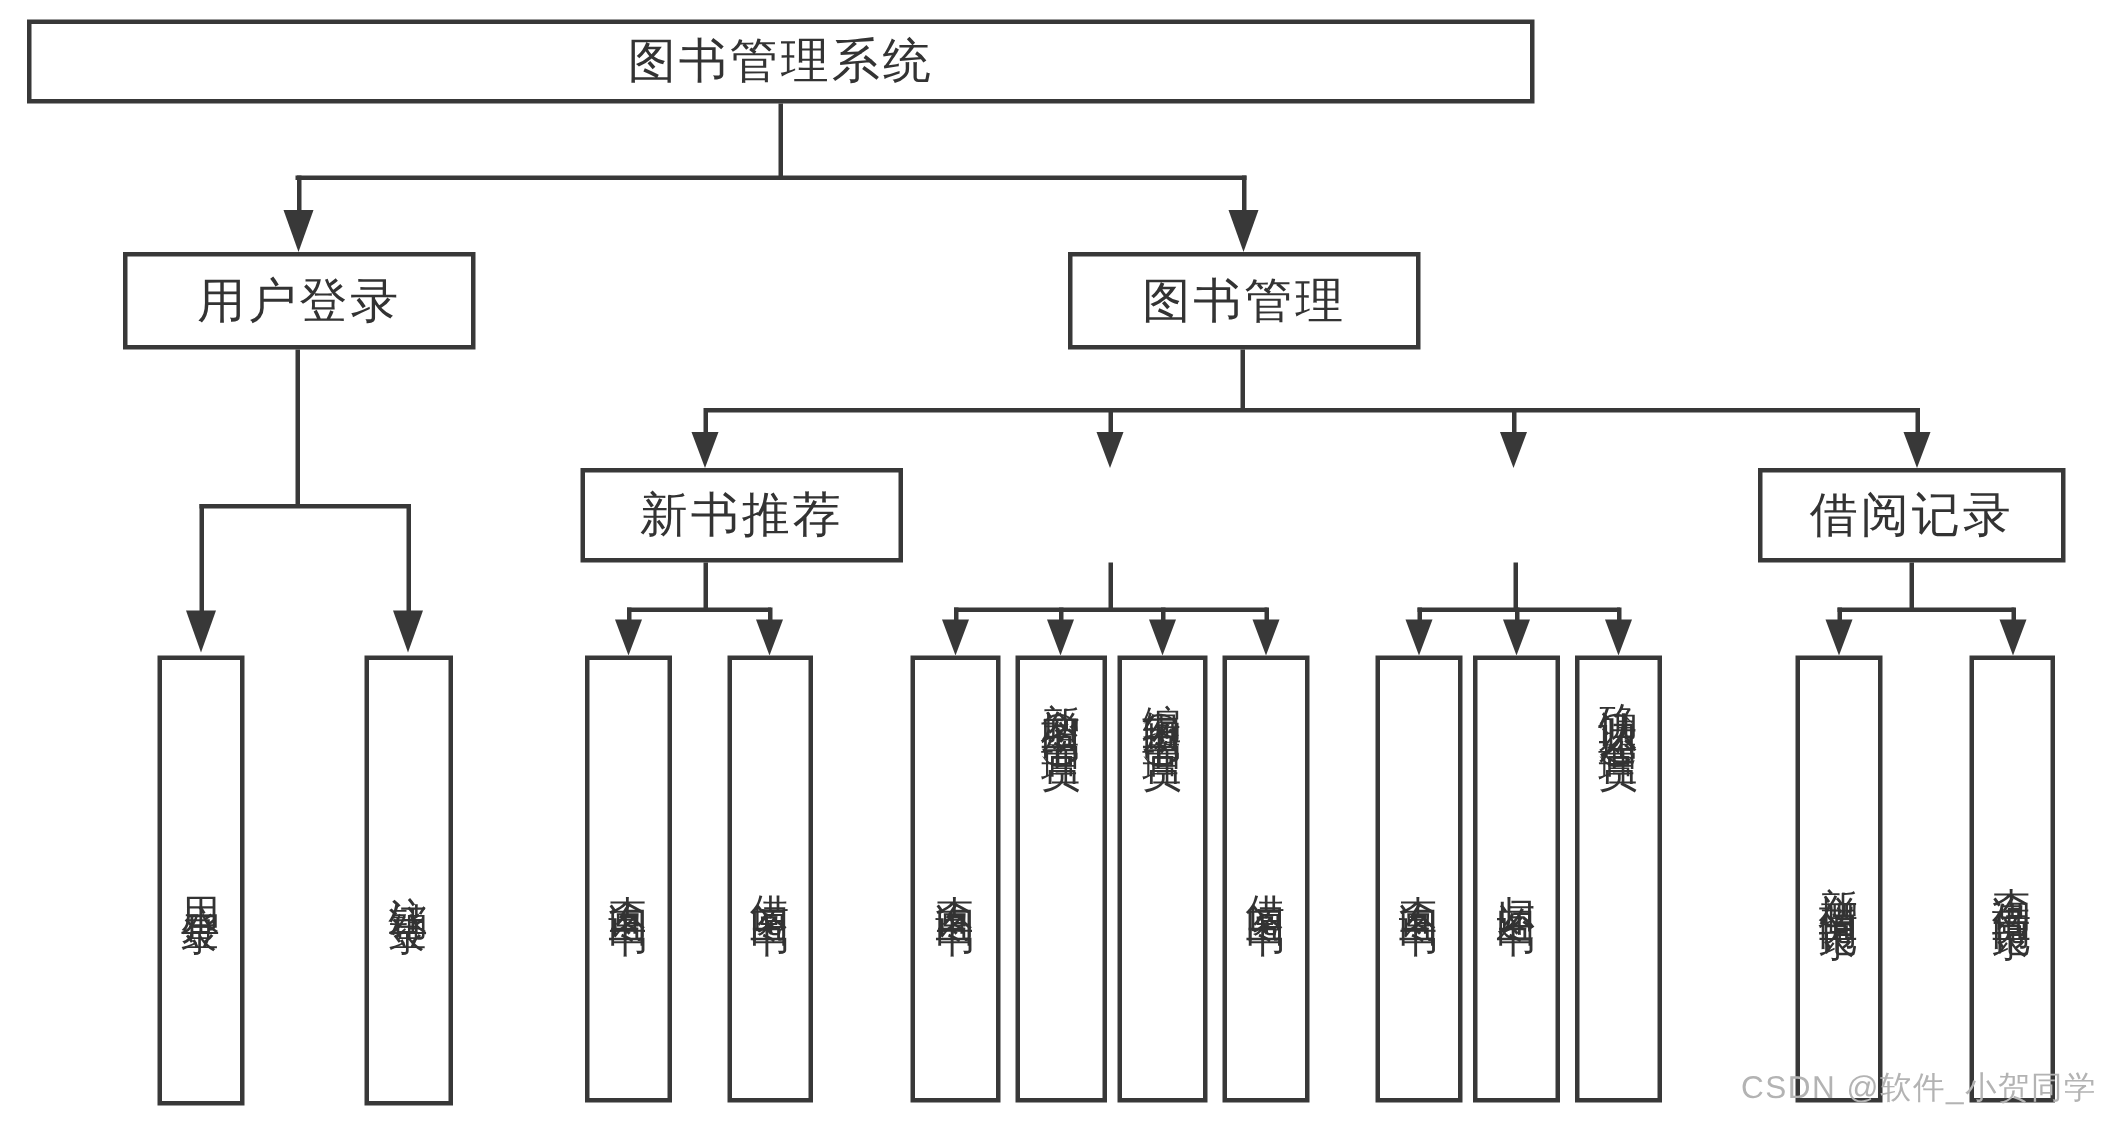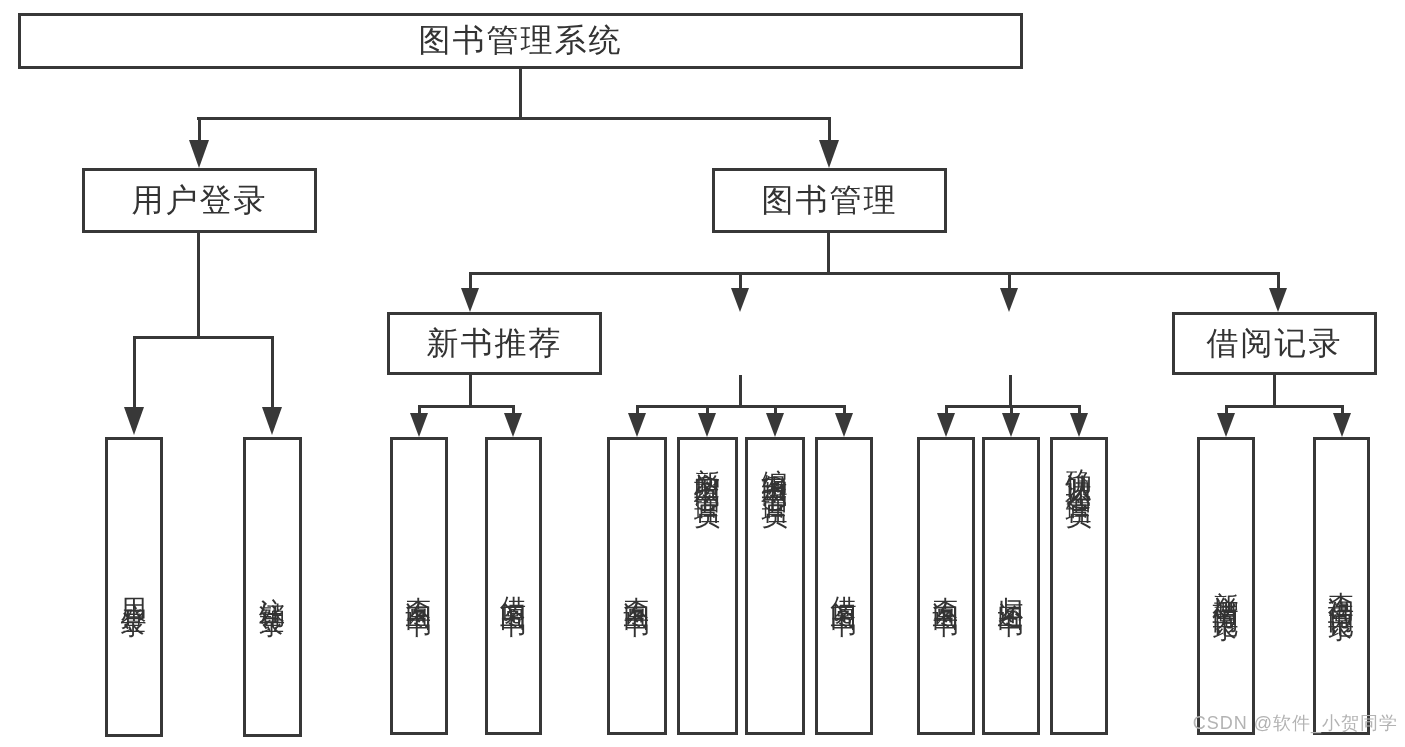--- a/index.html
+++ b/index.html
@@ -65,21 +65,21 @@
   }
   .ah.big {
     border-left-width: 10px;
     border-right-width: 10px;
     border-top-width: 28px;
   }
   .watermark {
     position: absolute;
     top: 711px;
     right: 7px;
-    font-size: 18px;
+    font-size: 21px;
     letter-spacing: 1px;
     color: var(--wm);
     white-space: nowrap;
     z-index: 5;
   }
 </style>
 </head>
 <body>
 
 <div class="canvas">

